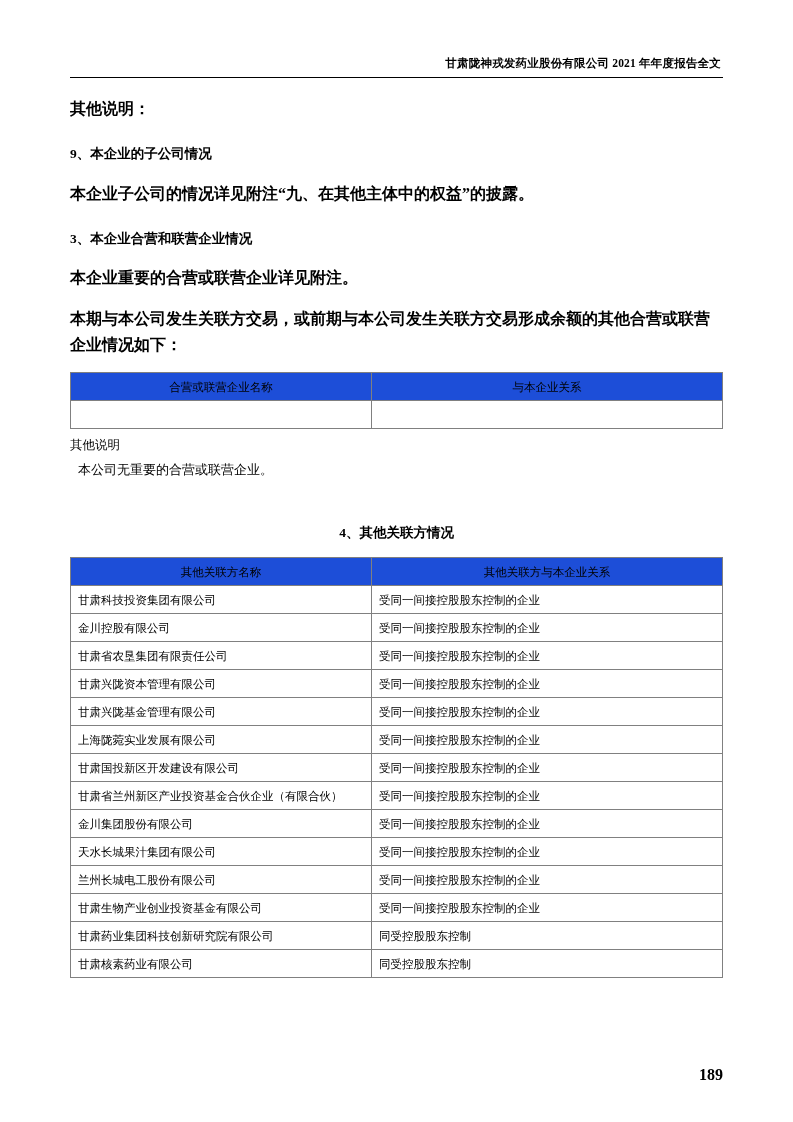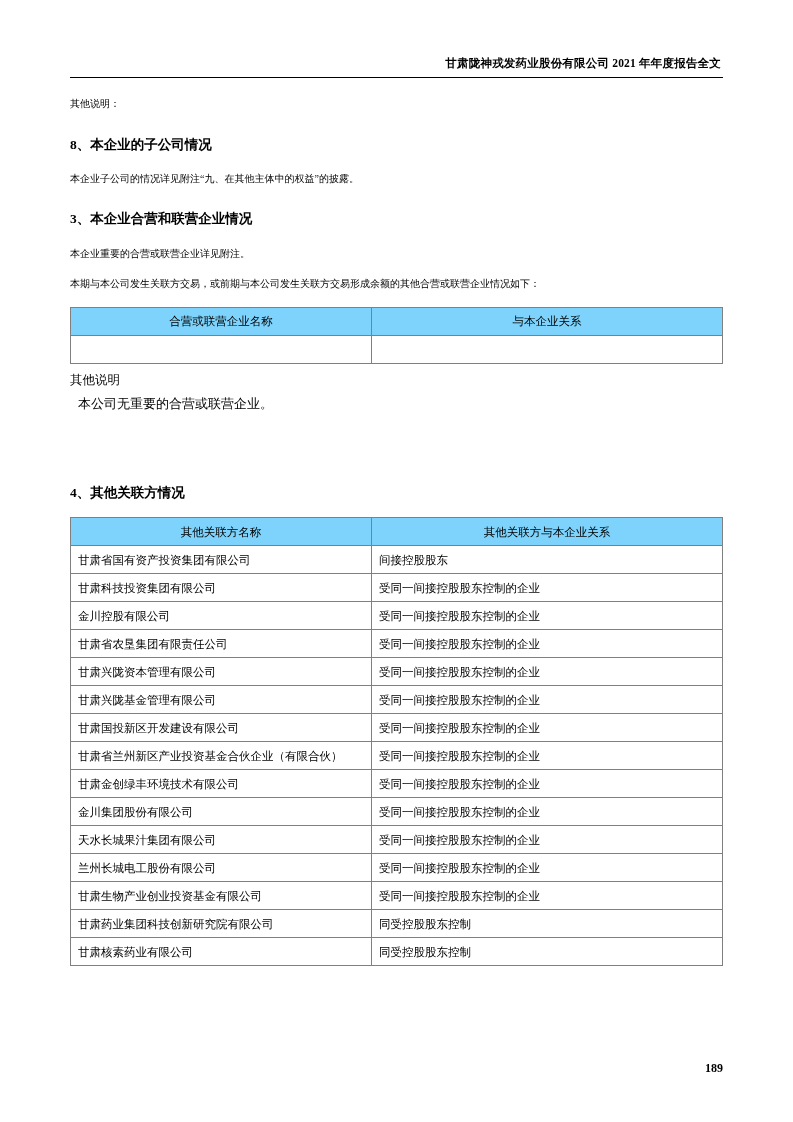--- a/index.html
+++ b/index.html
@@ -27,51 +27,53 @@
     font-weight: bold;
     letter-spacing: 0.2px;
     padding-right: 2px;
     margin-bottom: 6px;
   }
   .header-rule {
     border-top: 1.6px solid #000;
     margin: 0 0 18px 0;
   }
   .body-text {
-    font-size: 10px;
+    font-size: 16px;
     line-height: 1.65;
     margin: 0 0 14px 0;
+    font-weight: bold;
   }
   .section-head {
     font-size: 13.5px;
     font-weight: bold;
     margin: 22px 0 16px 0;
     line-height: 1.5;
   }
   .section-head.tight {
-    margin-top: 34px;
+    margin-top: 8px;
     margin-bottom: 14px;
+    text-align: center;
   }
   .spacer-lg { height: 34px; }
   table.grid {
     border-collapse: collapse;
     width: 100%;
     table-layout: fixed;
     margin: 4px 0 6px 0;
   }
   table.grid th, table.grid td {
     border: 1px solid #808080;
     font-size: 11.5px;
     font-weight: normal;
     padding: 5px 7px;
     line-height: 1.4;
     height: 17px;
   }
   table.grid th {
-    background: #7dd3fc;
+    background: #1d4ed8;
     text-align: center;
   }
   table.grid td {
     text-align: left;
   }
   .col-a { width: 46%; }
   .col-b { width: 54%; }
   .note-line {
     font-size: 12.5px;
     line-height: 1.7;
@@ -79,36 +81,36 @@
   }
   .note-strong {
     font-size: 13px;
     line-height: 1.7;
     margin: 2px 0 0 8px;
   }
   .empty-row td { height: 18px; }
   .page-number {
     position: absolute;
     right: 70px;
-    bottom: 46px;
-    font-size: 12px;
+    bottom: 38px;
+    font-size: 16px;
     font-weight: bold;
   }
 </style>
 </head>
 <body>
 
 <div class="page">
 
   <div class="header">甘肃陇神戎发药业股份有限公司 2021 年年度报告全文</div>
   <div class="header-rule"></div>
 
   <p class="body-text">其他说明：</p>
 
-  <h3 class="section-head">8、本企业的子公司情况</h3>
+  <h3 class="section-head">9、本企业的子公司情况</h3>
   <p class="body-text">本企业子公司的情况详见附注“九、在其他主体中的权益”的披露。</p>
 
   <h3 class="section-head">3、本企业合营和联营企业情况</h3>
   <p class="body-text">本企业重要的合营或联营企业详见附注。</p>
   <p class="body-text">本期与本公司发生关联方交易，或前期与本公司发生关联方交易形成余额的其他合营或联营企业情况如下：</p>
 
   <table class="grid">
     <thead>
       <tr>
         <th class="col-a">合营或联营企业名称</th>
@@ -132,53 +134,49 @@
 
   <table class="grid">
     <thead>
       <tr>
         <th class="col-a">其他关联方名称</th>
         <th class="col-b">其他关联方与本企业关系</th>
       </tr>
     </thead>
     <tbody>
         <tr>
-          <td class="col-a">甘肃省国有资产投资集团有限公司</td>
-          <td class="col-b">间接控股股东</td>
-        </tr>
-        <tr>
           <td class="col-a">甘肃科技投资集团有限公司</td>
           <td class="col-b">受同一间接控股股东控制的企业</td>
         </tr>
         <tr>
           <td class="col-a">金川控股有限公司</td>
           <td class="col-b">受同一间接控股股东控制的企业</td>
         </tr>
         <tr>
           <td class="col-a">甘肃省农垦集团有限责任公司</td>
           <td class="col-b">受同一间接控股股东控制的企业</td>
         </tr>
         <tr>
           <td class="col-a">甘肃兴陇资本管理有限公司</td>
           <td class="col-b">受同一间接控股股东控制的企业</td>
         </tr>
         <tr>
           <td class="col-a">甘肃兴陇基金管理有限公司</td>
           <td class="col-b">受同一间接控股股东控制的企业</td>
         </tr>
         <tr>
+          <td class="col-a">上海陇菀实业发展有限公司</td>
+          <td class="col-b">受同一间接控股股东控制的企业</td>
+        </tr>
+        <tr>
           <td class="col-a">甘肃国投新区开发建设有限公司</td>
           <td class="col-b">受同一间接控股股东控制的企业</td>
         </tr>
         <tr>
           <td class="col-a">甘肃省兰州新区产业投资基金合伙企业（有限合伙）</td>
-          <td class="col-b">受同一间接控股股东控制的企业</td>
-        </tr>
-        <tr>
-          <td class="col-a">甘肃金创绿丰环境技术有限公司</td>
           <td class="col-b">受同一间接控股股东控制的企业</td>
         </tr>
         <tr>
           <td class="col-a">金川集团股份有限公司</td>
           <td class="col-b">受同一间接控股股东控制的企业</td>
         </tr>
         <tr>
           <td class="col-a">天水长城果汁集团有限公司</td>
           <td class="col-b">受同一间接控股股东控制的企业</td>
         </tr>

